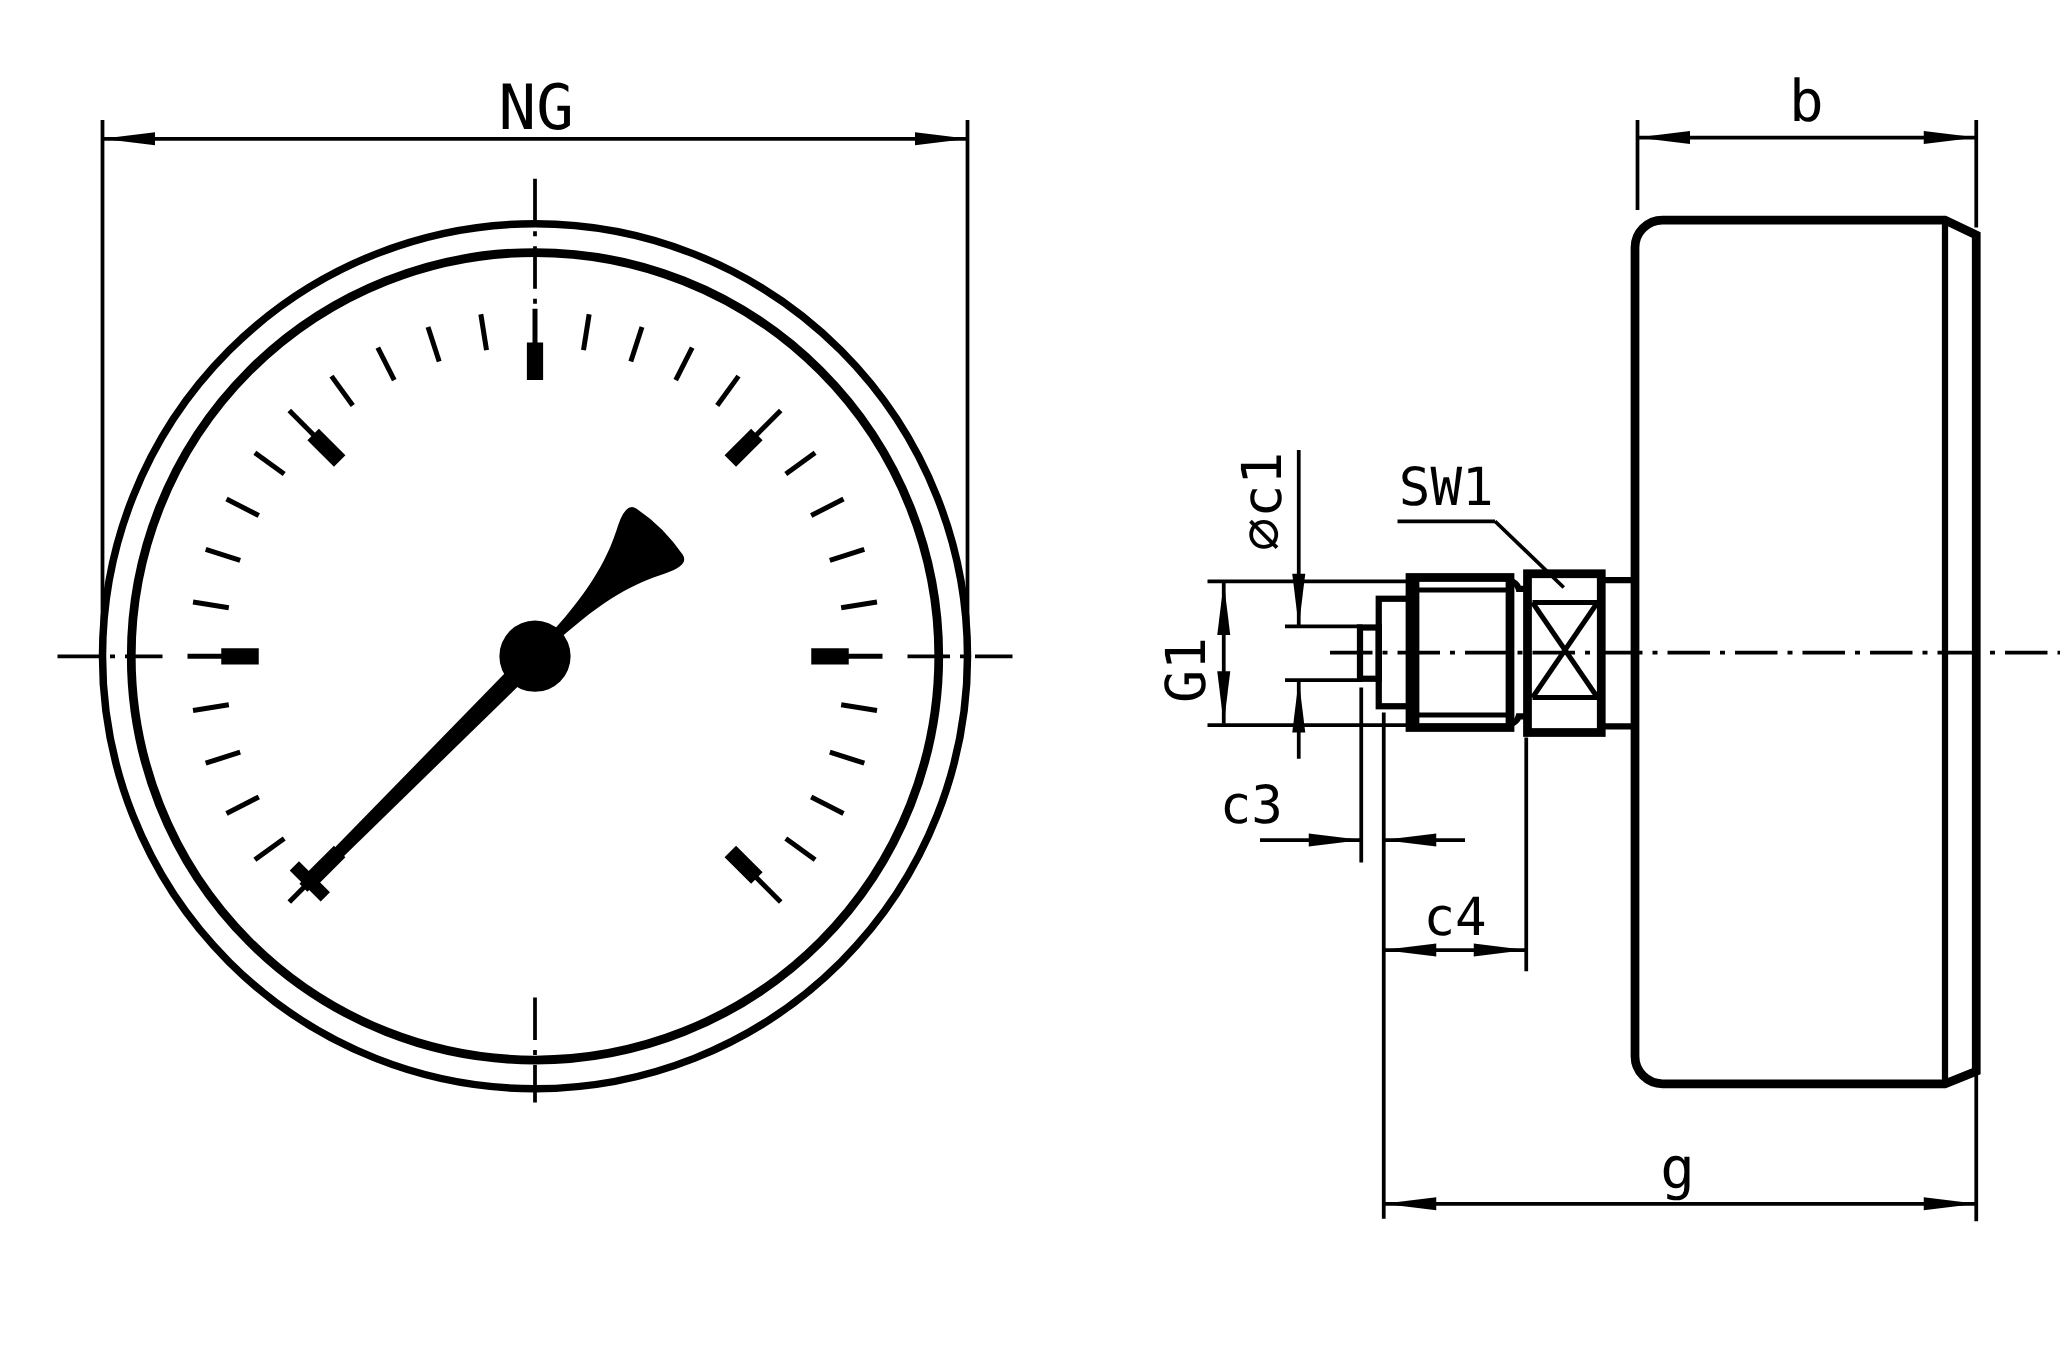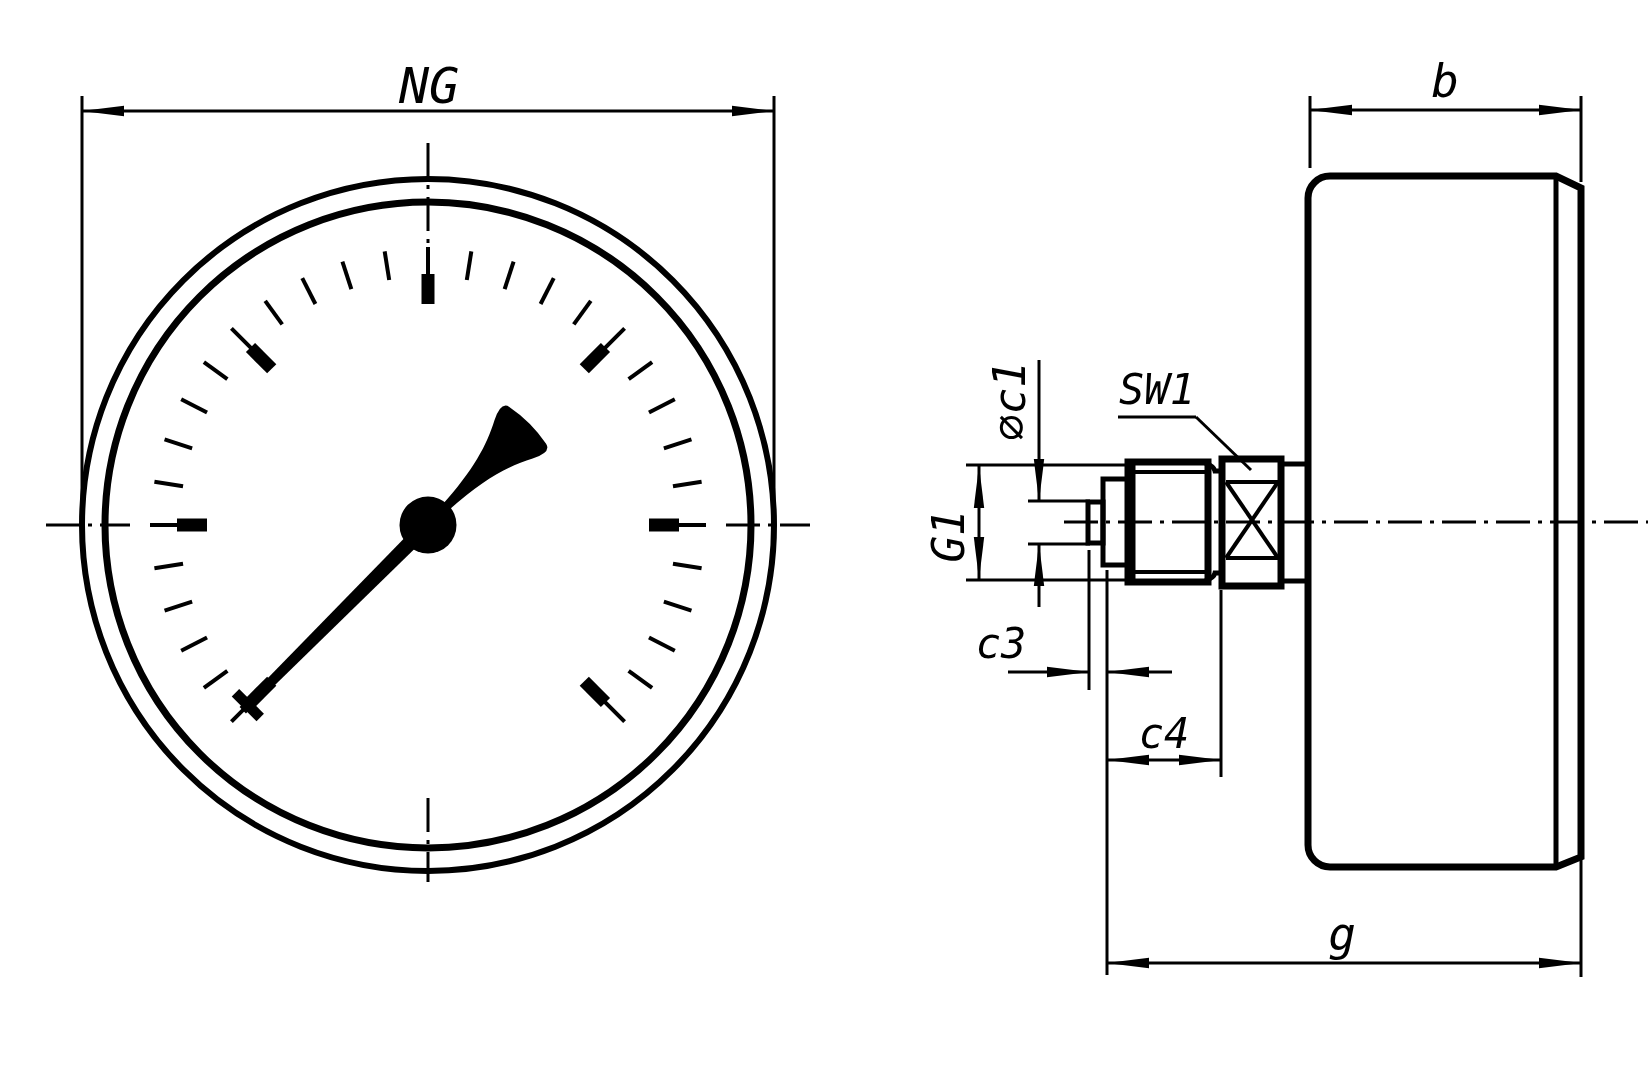--- a/index.html
+++ b/index.html
@@ -1,16 +1,16 @@
 <!DOCTYPE html>
 <html><head>
 <meta charset="utf-8">
 <style>
   html,body{margin:0;padding:0;background:#fff;}
-  .stage{position:relative;width:1652px;height:1080px;background:#ffffff;overflow:hidden;font-style:italic;}
+  .stage{position:relative;width:1652px;height:1080px;background:#ffffff;overflow:hidden;}
   svg{position:absolute;left:0;top:0;}
   .lbl{font-family:"DejaVu Sans Mono","DejaVu Sans",monospace;fill:#000;}
   .thin{stroke:#000;stroke-width:3;fill:none;}
   .dim{stroke:#000;stroke-width:3;fill:none;}
   .outline7{stroke:#000;stroke-width:7;fill:none;}
   .outline5{stroke:#000;stroke-width:5;fill:none;}
   .outline4{stroke:#000;stroke-width:4;fill:none;}
   .cline{stroke:#000;stroke-width:3;fill:none;stroke-dasharray:34 8 4 8;}
 </style>
 </head>

